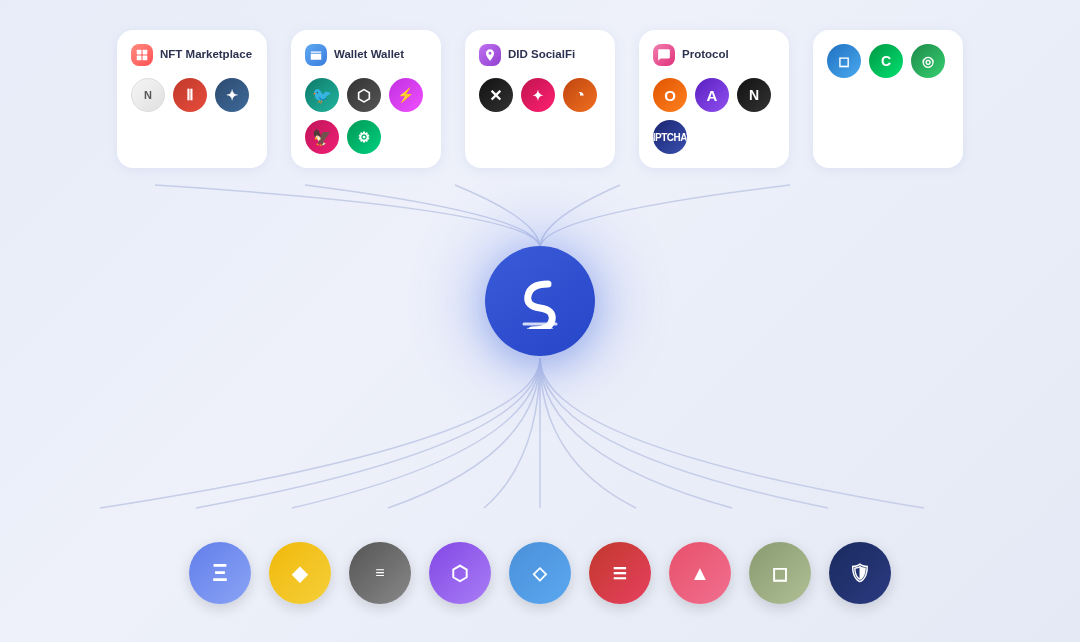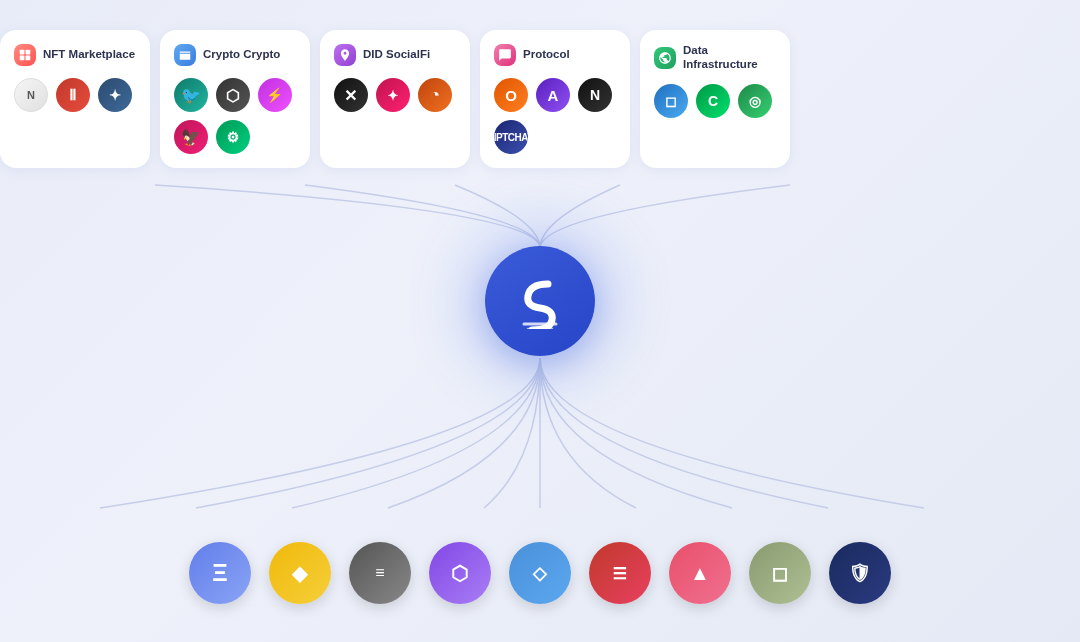--- a/index.html
+++ b/index.html
@@ -18,22 +18,22 @@
       width: 1080px;
       height: 642px;
     }
 
     
     .cards-row {
       position: absolute;
       top: 30px;
       left: 0; right: 0;
       display: flex;
-      justify-content: flex-start;
-      gap: 10px;
+      justify-content: center;
+      gap: 24px;
     }
 
     .card {
       background: #fff;
       border-radius: 16px;
       padding: 14px 14px 14px 14px;
       width: 150px;
       box-shadow: 0 2px 12px rgba(100,120,200,0.10);
     }
 
@@ -188,21 +188,21 @@
       </div>
     </div>
 
     <div class="card">
       <div class="card-header">
         <div class="card-icon" style="background:linear-gradient(135deg,#60a8f0,#3a7de0); border-radius:8px;">
           <svg width="14" height="14" viewBox="0 0 24 24" fill="white">
             <path d="M3 6h18v2H3V6zm0 4h18v10H3V10zm13 4a1 1 0 110 2 1 1 0 010-2z"></path>
           </svg>
         </div>
-        <span class="card-title">Crypto Crypto</span>
+        <span class="card-title">Wallet Wallet</span>
       </div>
       <div class="card-logos">
         <div class="logo-circle" style="background:linear-gradient(135deg,#0e7a6a,#22b5a0); color:#fff; font-size:16px;">🐦</div>
         <div class="logo-circle" style="background:linear-gradient(135deg,#333,#555); color:#fff; font-size:16px; font-weight:900;">⬡</div>
         <div class="logo-circle" style="background:linear-gradient(135deg,#c030e0,#f050ff); color:#fff; font-size:14px;">⚡</div>
         <div class="logo-circle" style="background:linear-gradient(135deg,#c0145a,#f02075); color:#fff; font-size:16px;">🦅</div>
         <div class="logo-circle" style="background:linear-gradient(135deg,#009955,#00d080); color:#fff; font-size:14px;">⚙</div>
       </div>
     </div>
 
@@ -233,28 +233,20 @@
       </div>
       <div class="card-logos">
         <div class="logo-circle" style="background:linear-gradient(135deg,#e05500,#ff8020); color:#fff; font-size:15px; font-weight:900;">O</div>
         <div class="logo-circle" style="background:linear-gradient(135deg,#5a1fc0,#9050f0); color:#fff; font-size:15px; font-weight:900;">A</div>
         <div class="logo-circle" style="background:linear-gradient(135deg,#111,#333); color:#fff; font-size:14px; font-weight:900;">N</div>
         <div class="logo-circle" style="background:linear-gradient(135deg,#1a2570,#3a50b0); color:#fff; font-size:10px; font-weight:700; letter-spacing:-0.5px;">NPTCHAT</div>
       </div>
     </div>
 
     <div class="card">
-      <div class="card-header">
-        <div class="card-icon" style="background:linear-gradient(135deg,#30c878,#20a060); border-radius:8px;">
-          <svg width="14" height="14" viewBox="0 0 24 24" fill="white">
-            <path d="M12 2C6.48 2 2 6.48 2 12s4.48 10 10 10 10-4.48 10-10S17.52 2 12 2zm-1 17.93c-3.95-.49-7-3.85-7-7.93 0-.62.08-1.21.21-1.79L9 15v1c0 1.1.9 2 2 2v1.93zm6.9-2.54c-.26-.81-1-1.39-1.9-1.39h-1v-3c0-.55-.45-1-1-1H8v-2h2c.55 0 1-.45 1-1V7h2c1.1 0 2-.9 2-2v-.41c2.93 1.19 5 4.06 5 7.41 0 2.08-.8 3.97-2.1 5.39z"></path>
-          </svg>
-        </div>
-        <span class="card-title">Data Infrastructure</span>
-      </div>
       <div class="card-logos">
         <div class="logo-circle" style="background:linear-gradient(135deg,#2070c0,#4aaaf0); color:#fff; font-size:14px;">◻</div>
         <div class="logo-circle" style="background:linear-gradient(135deg,#009944,#00e070); color:#fff; font-size:14px; font-weight:900;">C</div>
         <div class="logo-circle" style="background:linear-gradient(135deg,#1e8a4a,#35d070); color:#fff; font-size:14px;">◎</div>
       </div>
     </div>
 
   </div>
 
   <div class="hub">

